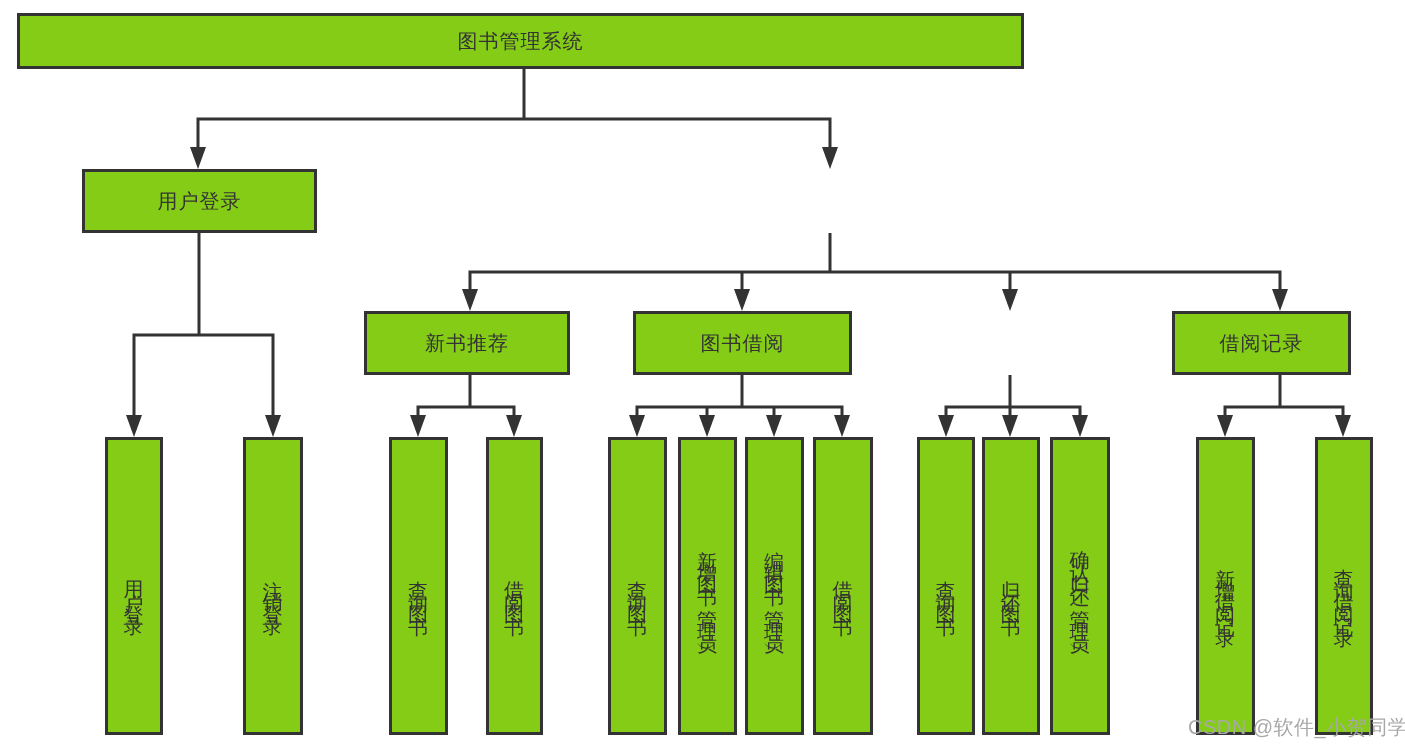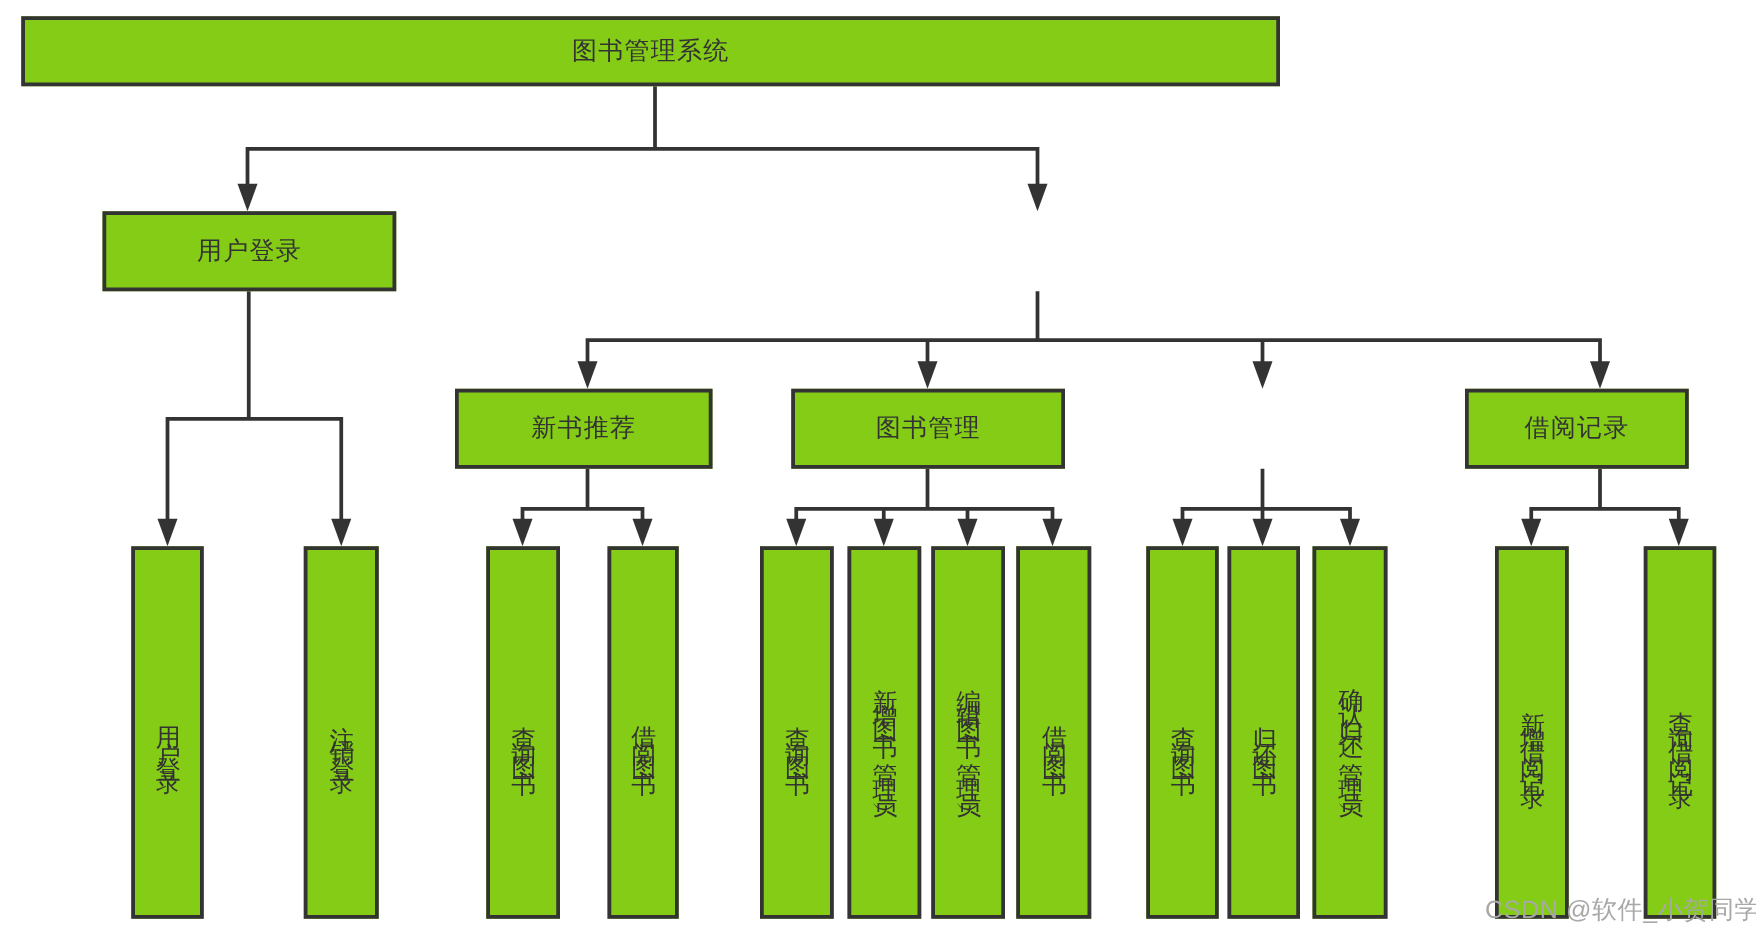--- a/index.html
+++ b/index.html
@@ -83,21 +83,21 @@
       <polygon points="1217,415 1233,415 1225,437"></polygon>
       <polygon points="1335,415 1351,415 1343,437"></polygon>
     </g>
   </svg>
 
   <div class="node" style="left:17px;top:13px;width:1007px;height:56px">图书管理系统</div>
 
   <div class="node" style="left:82px;top:169px;width:235px;height:64px">用户登录</div>
 
   <div class="node" style="left:364px;top:311px;width:206px;height:64px">新书推荐</div>
-  <div class="node" style="left:633px;top:311px;width:219px;height:64px">图书管理</div>
+  <div class="node" style="left:633px;top:311px;width:219px;height:64px">图书借阅</div>
   <div class="node" style="left:1172px;top:311px;width:179px;height:64px">借阅记录</div>
 
   <div class="node v" style="left:105px;top:437px;width:58px;height:298px">用户登录</div>
   <div class="node v" style="left:243px;top:437px;width:60px;height:298px">注销登录</div>
 
   <div class="node v" style="left:389px;top:437px;width:59px;height:298px">查询图书</div>
   <div class="node v" style="left:486px;top:437px;width:57px;height:298px">借阅图书</div>
 
   <div class="node v" style="left:608px;top:437px;width:59px;height:298px">查询图书</div>
   <div class="node v" style="left:678px;top:437px;width:59px;height:298px">新增图书（管理员）</div>

